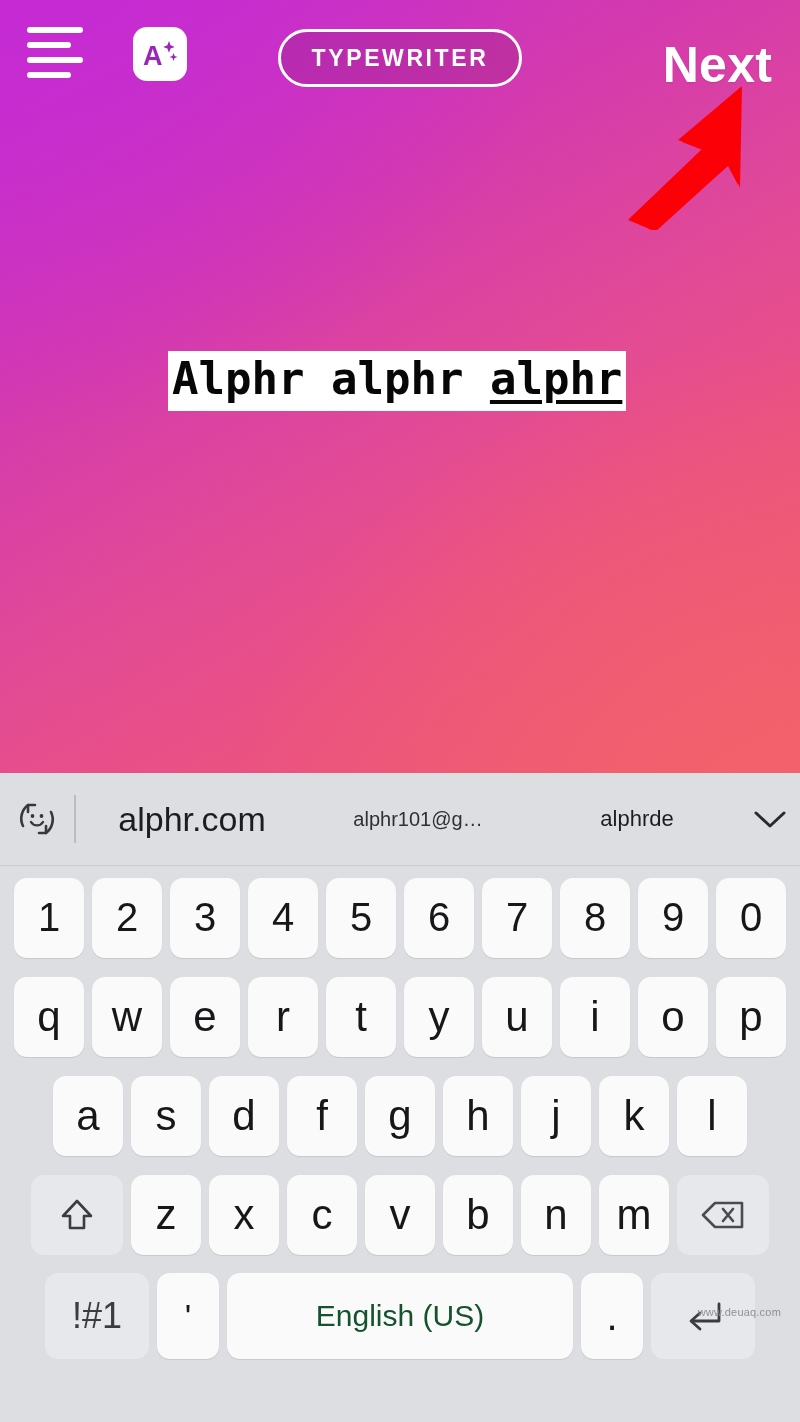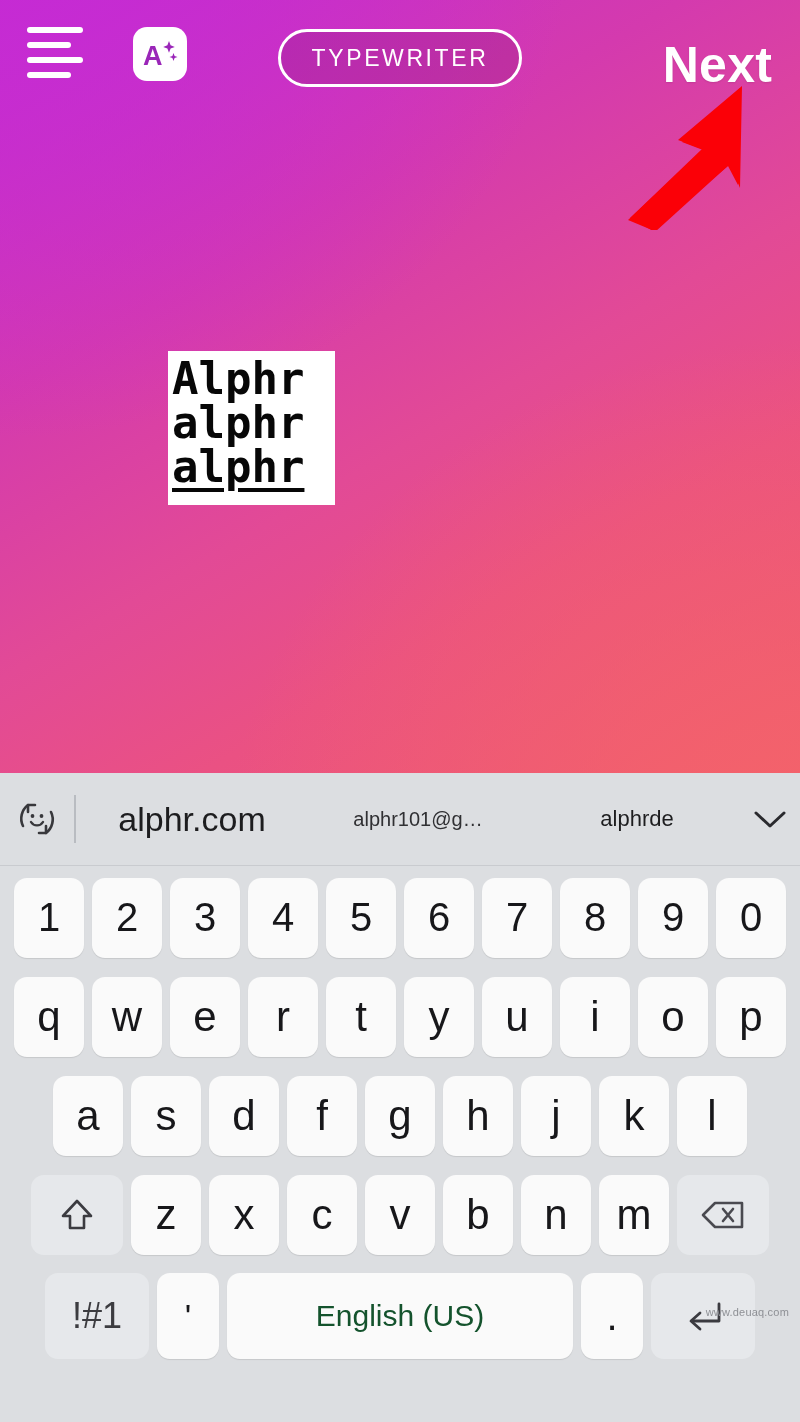--- a/index.html
+++ b/index.html
@@ -70,21 +70,21 @@
     width: 244px; height: 58px;
     border: 3px solid #ffffff;
     border-radius: 29px;
     background: rgba(120, 20, 90, 0.20);
     display: flex; align-items: center; justify-content: center;
     cursor: pointer;
   }
   .font-pill span {
     color: #ffffff;
     font-size: 23px;
-    font-weight: normal;
+    font-weight: bold;
     letter-spacing: 2.6px;
   }
 
   .next-btn {
     position: absolute;
     right: 28px; top: 36px;
     color: #ffffff;
     font-size: 50px;
     font-weight: bold;
     letter-spacing: 0.2px;
@@ -98,26 +98,25 @@
     width: 180px; height: 150px;
     z-index: 7;
     pointer-events: none;
   }
 
   
   #story-text-box {
     position: absolute;
     left: 168px; top: 351px;
     background: #ffffff;
-    padding: 6px 4px 16px 4px;
+    padding: 6px 4px 10px 4px;
     display: flex;
     align-items: baseline;
     z-index: 4;
     cursor: text;
-    flex-direction: column;
   }
   #story-text-box .tw {
     font-family: "DejaVu Sans Mono", "Liberation Mono", monospace;
     font-size: 44px;
     font-weight: bold;
     color: #070707;
     line-height: 1.0;
     letter-spacing: 0px;
     white-space: pre;
   }
@@ -206,21 +205,21 @@
   .key.bksp  { width: 92px; }
   .key.sym   { width: 104px; font-size: 36px; color: #3c3c40; }
   .key.apos  { width: 62px; font-size: 34px; }
   .key.space { width: 346px; font-size: 30px; color: #14532d; }
   .key.period{ width: 62px; font-size: 40px; }
   .key.enter { width: 104px; }
   .kb-row.r4 .key { height: 86px; }
 
   #watermark {
     position: absolute;
-    right: 11px; bottom: 4px;
+    right: 19px; bottom: 4px;
     font-size: 11px;
     color: #8e9095;
     letter-spacing: 0.2px;
   }
 </style>
 </head>
 <body>
 
 <div id="screen">
 

